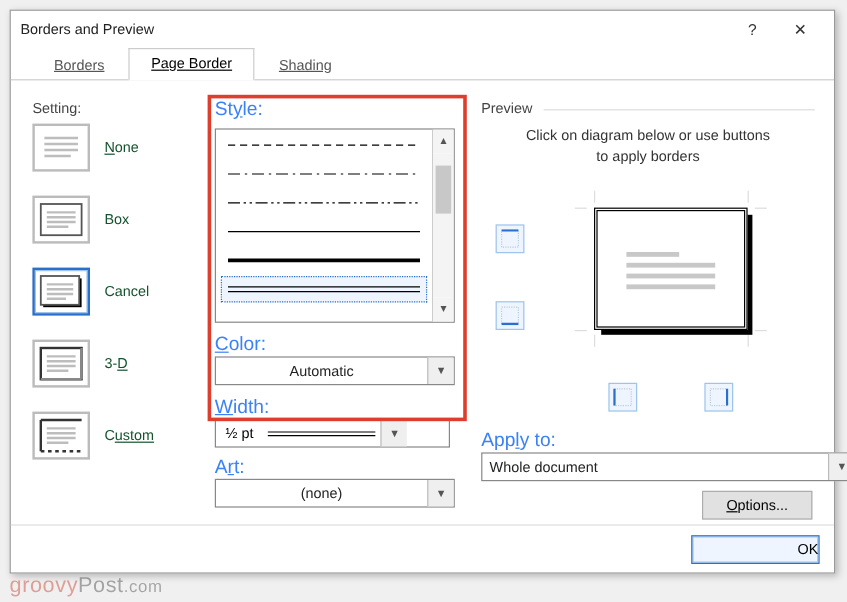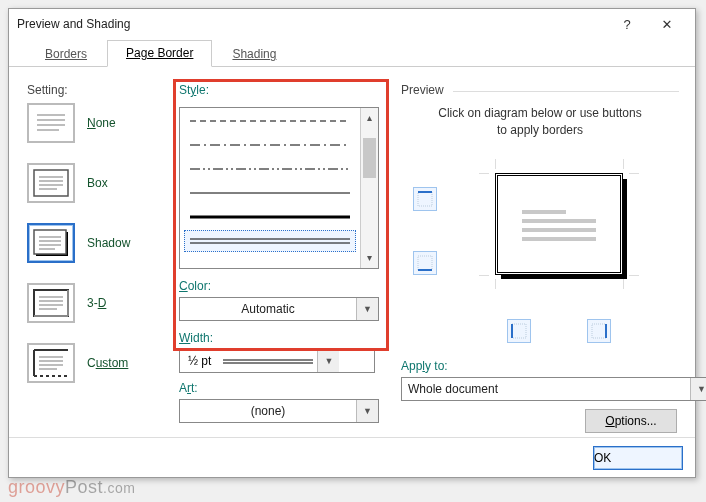--- a/index.html
+++ b/index.html
@@ -30,21 +30,21 @@
 .redbox { position: absolute; left: 152px; top: 4px; width: 216px; height: 272px; border: 3px solid #e03e2d; pointer-events: none; }
 .style-list { position: absolute; left: 0; top: 24px; width: 200px; height: 162px; border: 1px solid #888; background: #fff; }
 .style-scroll { position: absolute; right: 0; top: 0; bottom: 0; width: 18px; border-left: 1px solid #ccc; display: flex; flex-direction: column; }
 .style-scroll .arrow { height: 20px; text-align: center; font-size: 10px; line-height: 20px; color: #555; background: #f4f4f4; }
 .style-scroll .track { flex: 1; background: #f4f4f4; position: relative; }
 .style-scroll .thumb { position: absolute; left: 2px; right: 2px; top: 10px; height: 40px; background: #c8c8c8; }
 .style-rows { position: absolute; left: 4px; right: 22px; top: 2px; bottom: 2px; }
 .style-row { height: 22px; border: 1px solid transparent; display: flex; align-items: center; justify-content: center; margin-bottom: 2px; }
 .style-row.selected { border: 1px dotted #2a6fc9; background: #eef5ff; }
 .style-row svg { width: 160px; height: 8px; }
-.label-sm { font-size: 12px; color: #0f766e; position: absolute; }
+.label-sm { font-size: 16px; color: #3b82f6; position: absolute; }
 .label-sm .ul { text-decoration: underline; }
 .combo { position: absolute; border: 1px solid #888; background: #fff; height: 24px; font-size: 12px; display: flex; align-items: center; }
 .combo .text { flex: 1; text-align: center; color: #222; }
 .combo .ddbtn { width: 22px; height: 100%; border-left: 1px solid #bbb; background: #efefef; display: flex; align-items: center; justify-content: center; font-size: 9px; color: #555; }
 .combo-width .sample { width: 90px; margin: 0 4px; }
 
 
 .preview-col { position: absolute; left: 380px; top: 8px; right: 4px; }
 .preview-text { font-size: 12px; color: #333; text-align: center; position: absolute; left: 0; right: 0; top: 22px; line-height: 1.4; }
 .pv-btn { position: absolute; width: 24px; height: 24px; border: 1px solid #9ec4ee; background: #eef5ff; display: flex; align-items: center; justify-content: center; }
@@ -54,32 +54,32 @@
 .pv-page .paper { position: absolute; inset: 0; background: #fff; border: 3px double #000; }
 .pv-page .lines { position: absolute; left: 24px; top: 34px; right: 24px; }
 .pv-page .lines div { height: 4px; background: #c8c8c8; margin-bottom: 5px; }
 .pv-page .lines div:first-child { width: 60%; }
 .pv-tick { position: absolute; background: #ddd; }
 .applyto-combo { position: absolute; left: 0; top: 294px; width: 312px; }
 .options-btn { position: absolute; right: 2px; top: 326px; width: 92px; height: 24px; border: 1px solid #adadad; background: #e1e1e1; font-size: 12px; text-align: center; line-height: 22px; }
 
 
 .footer { position: absolute; left: 0; right: 0; bottom: 0; height: 40px; border-top: 1px solid #ddd; display: flex; justify-content: flex-end; align-items: center; padding-right: 12px; gap: 10px; }
-.btn-main { width: 90px; height: 24px; font-size: 12px; text-align: left; line-height: 22px; border: 1px solid #adadad; background: #e1e1e1; }
+.btn-main { width: 107px; height: 24px; font-size: 12px; text-align: right; line-height: 22px; border: 1px solid #adadad; background: #e1e1e1; }
 .btn-main.primary { border: 1px solid #2a6fc9; background: #eef5ff; box-shadow: inset 0 0 0 1px #9ec4ee; }
 .watermark { position: absolute; left: 8px; bottom: 4px; font-size: 18px; color: rgba(0,0,0,.32); font-weight: 500; letter-spacing: .5px; font-family: Georgia, serif; }
 .watermark .g { color: rgba(200,60,40,.45); }
 </style>
 </head>
 <body>
 
 <div class="dialog">
 
   <div class="titlebar">
-    <span class="title">Preview and Shading</span>
+    <span class="title">Borders and Preview</span>
     <span class="btn">?</span>
     <span class="btn">✕</span>
   </div>
 
   <div class="tabs">
     <div class="tab"><span class="ul" style="text-decoration:underline">Borders</span></div>
     <div class="tab active"><span style="text-decoration:underline">Page Border</span></div>
     <div class="tab"><span style="text-decoration:underline">Shading</span></div>
   </div>
 
@@ -123,21 +123,21 @@
               <rect x="5" y="5" width="32" height="24" fill="#000"></rect>
               <rect x="3" y="3" width="32" height="24" fill="#fff" stroke="#555" stroke-width="1.5"></rect>
               <g stroke="#bdbdbd" stroke-width="2">
                 <line x1="8" y1="10" x2="30" y2="10"></line>
                 <line x1="8" y1="14" x2="30" y2="14"></line>
                 <line x1="8" y1="18" x2="30" y2="18"></line>
                 <line x1="8" y1="22" x2="24" y2="22"></line>
               </g>
             </svg>
         </div>
-        <span class="setting-label"><span>Shadow</span></span>
+        <span class="setting-label"><span>Cancel</span></span>
       </div>
 
       <div class="setting-item">
         <div class="setting-thumb">
           <svg viewBox="0 0 40 32">
               <rect x="3" y="3" width="34" height="26" fill="none" stroke="#333" stroke-width="2"></rect>
               <line x1="3" y1="29" x2="37" y2="29" stroke="#888" stroke-width="2"></line>
               <line x1="37" y1="3" x2="37" y2="29" stroke="#888" stroke-width="2"></line>
               <g stroke="#bdbdbd" stroke-width="2">
                 <line x1="8" y1="10" x2="32" y2="10"></line>

